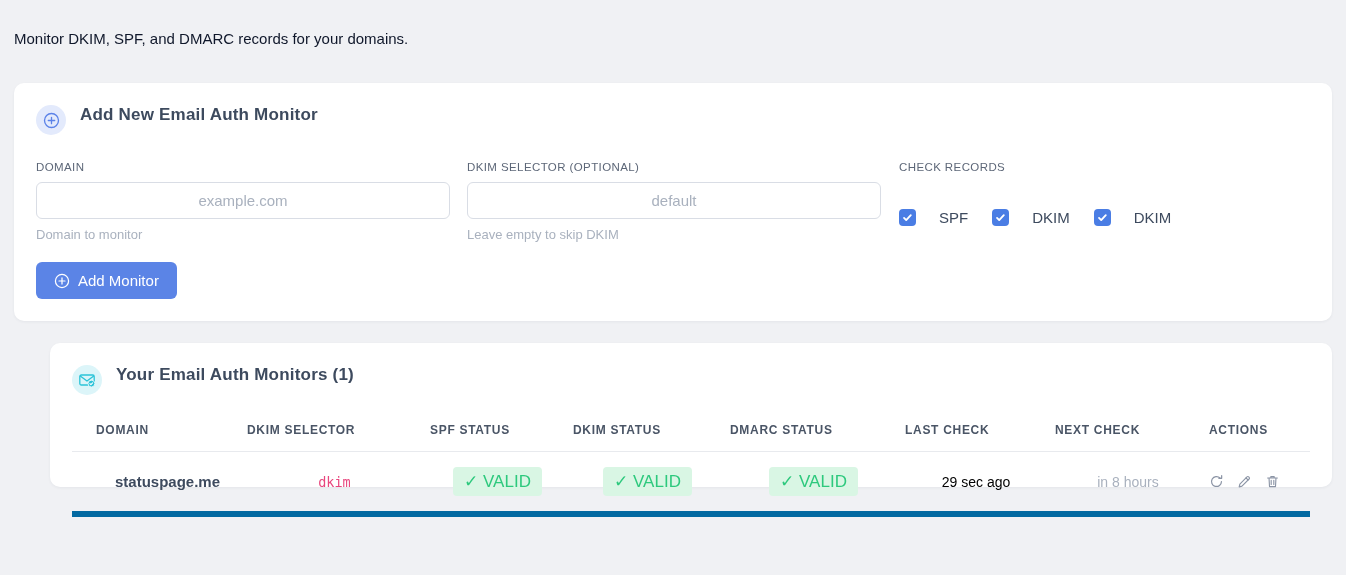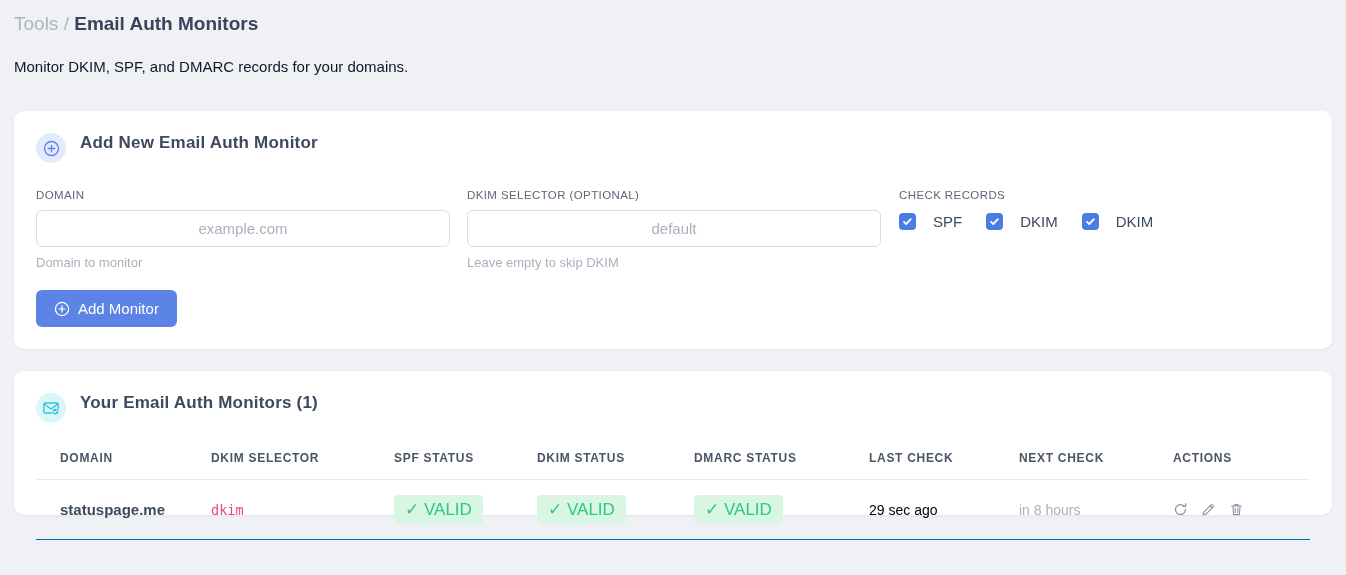--- a/index.html
+++ b/index.html
@@ -18,21 +18,21 @@
   .subtitle { margin-top: 20px; font-size: 15px; color: #0f172a; }
 
   
   .card {
     background: #ffffff;
     border-radius: 10px;
     box-shadow: 0 1px 3px rgba(40,50,70,0.06);
     padding: 22px;
   }
   .card-add { margin-top: 36px; height: 238px; }
-  .card-monitors { margin-top: 22px; height: 144px; }
+  .card-monitors { margin-top: 22px; height: 144px; margin-left: 36px; }
 
   .card-header { display: flex; align-items: flex-start; gap: 14px; }
   .icon-badge {
     width: 30px; height: 30px; border-radius: 50%;
     display: flex; align-items: center; justify-content: center;
     flex: 0 0 30px;
   }
   .badge-blue { background: #e3eafc; color: #5b82e8; }
   .badge-teal { background: #dcf5f9; color: #2bc3d8; }
   .card-title { font-size: 17px; font-weight: 700; color: #3d4a5e; letter-spacing: .2px; }
@@ -50,21 +50,21 @@
     border: 1px solid #d9dde5; border-radius: 6px;
     padding: 0 14px; font-size: 15px; color: #3d4a5e;
     font-family: "Liberation Sans", sans-serif;
     outline: none; background: #fff; text-align: center;
   }
   .text-input::placeholder { color: #a9b1be; }
   .field-helper { margin-top: 8px; font-size: 13px; color: #a9b1be; }
 
   .check-group { flex: 1; padding-left: 1px; }
   .check-options { display: flex; gap: 24px; margin-top: 12px; }
-  .check-option { display: flex; align-items: center; gap: 17px; cursor: pointer; }
+  .check-option { display: flex; align-items: center; gap: 23px; cursor: pointer; margin-top: 24px; }
   .checkbox {
     width: 17px; height: 17px; border-radius: 4px;
     background: #4a7de4; display: flex; align-items: center; justify-content: center;
     color: #fff;
   }
   .check-label { font-size: 15px; color: #3d4a5e; }
 
   .btn-primary {
     margin-top: 20px;
     display: inline-flex; align-items: center; gap: 8px;
@@ -79,22 +79,22 @@
   
   table { border-collapse: collapse; table-layout: fixed; width: 100%; margin-top: 14px; }
   th {
     text-align: left; font-size: 12px; font-weight: 700;
     color: #4a5566; letter-spacing: .7px;
     padding: 14px 8px 14px 0;
     border-bottom: 1px solid #e8eaee;
   }
   td {
     padding: 15px 8px 15px 0;
-    border-bottom: 1px solid #0369a1;
-    font-size: 15px; vertical-align: middle;
+    border-bottom: 6px solid #0369a1;
+    font-size: 15px; vertical-align: middle; text-align: center;
   }
   th:first-child, td:first-child { padding-left: 24px; }
   .cell-domain { font-weight: 700; color: #3d4a5e; }
   .cell-selector { font-family: "DejaVu Sans Mono", monospace; font-size: 13.5px; color: #e8477e; }
   .status-badge {
     display: inline-block; padding: 4px 11px;
     background: #d9f6e4; color: #2dc97d;
     border-radius: 4px; font-size: 17px; font-weight: 500;
   }
   .cell-last { font-size: 14px; color: #000000; }
@@ -104,25 +104,20 @@
     background: none; border: none; padding: 0; cursor: pointer;
     color: #8b94a5; display: inline-flex; align-items: center;
   }
   svg { display: block; }
 </style>
 </head>
 <body>
 
 <div class="page">
 
-  <div class="breadcrumb">
-    <span class="crumb-parent">Tools</span>
-    <span class="crumb-sep">/</span>
-    <span class="crumb-current">Email Auth Monitors</span>
-  </div>
   <div class="subtitle">Monitor DKIM, SPF, and DMARC records for your domains.</div>
 
   <div class="card card-add">
     <div class="card-header">
       <span class="icon-badge badge-blue">
         <svg width="17" height="17" viewBox="0 0 18 18" fill="none" stroke="currentColor" stroke-width="1.4" stroke-linecap="round">
           <circle cx="9" cy="9" r="7.4"></circle>
             <path d="M9 5.6v6.8M5.6 9h6.8"></path>
         </svg>
       </span>

